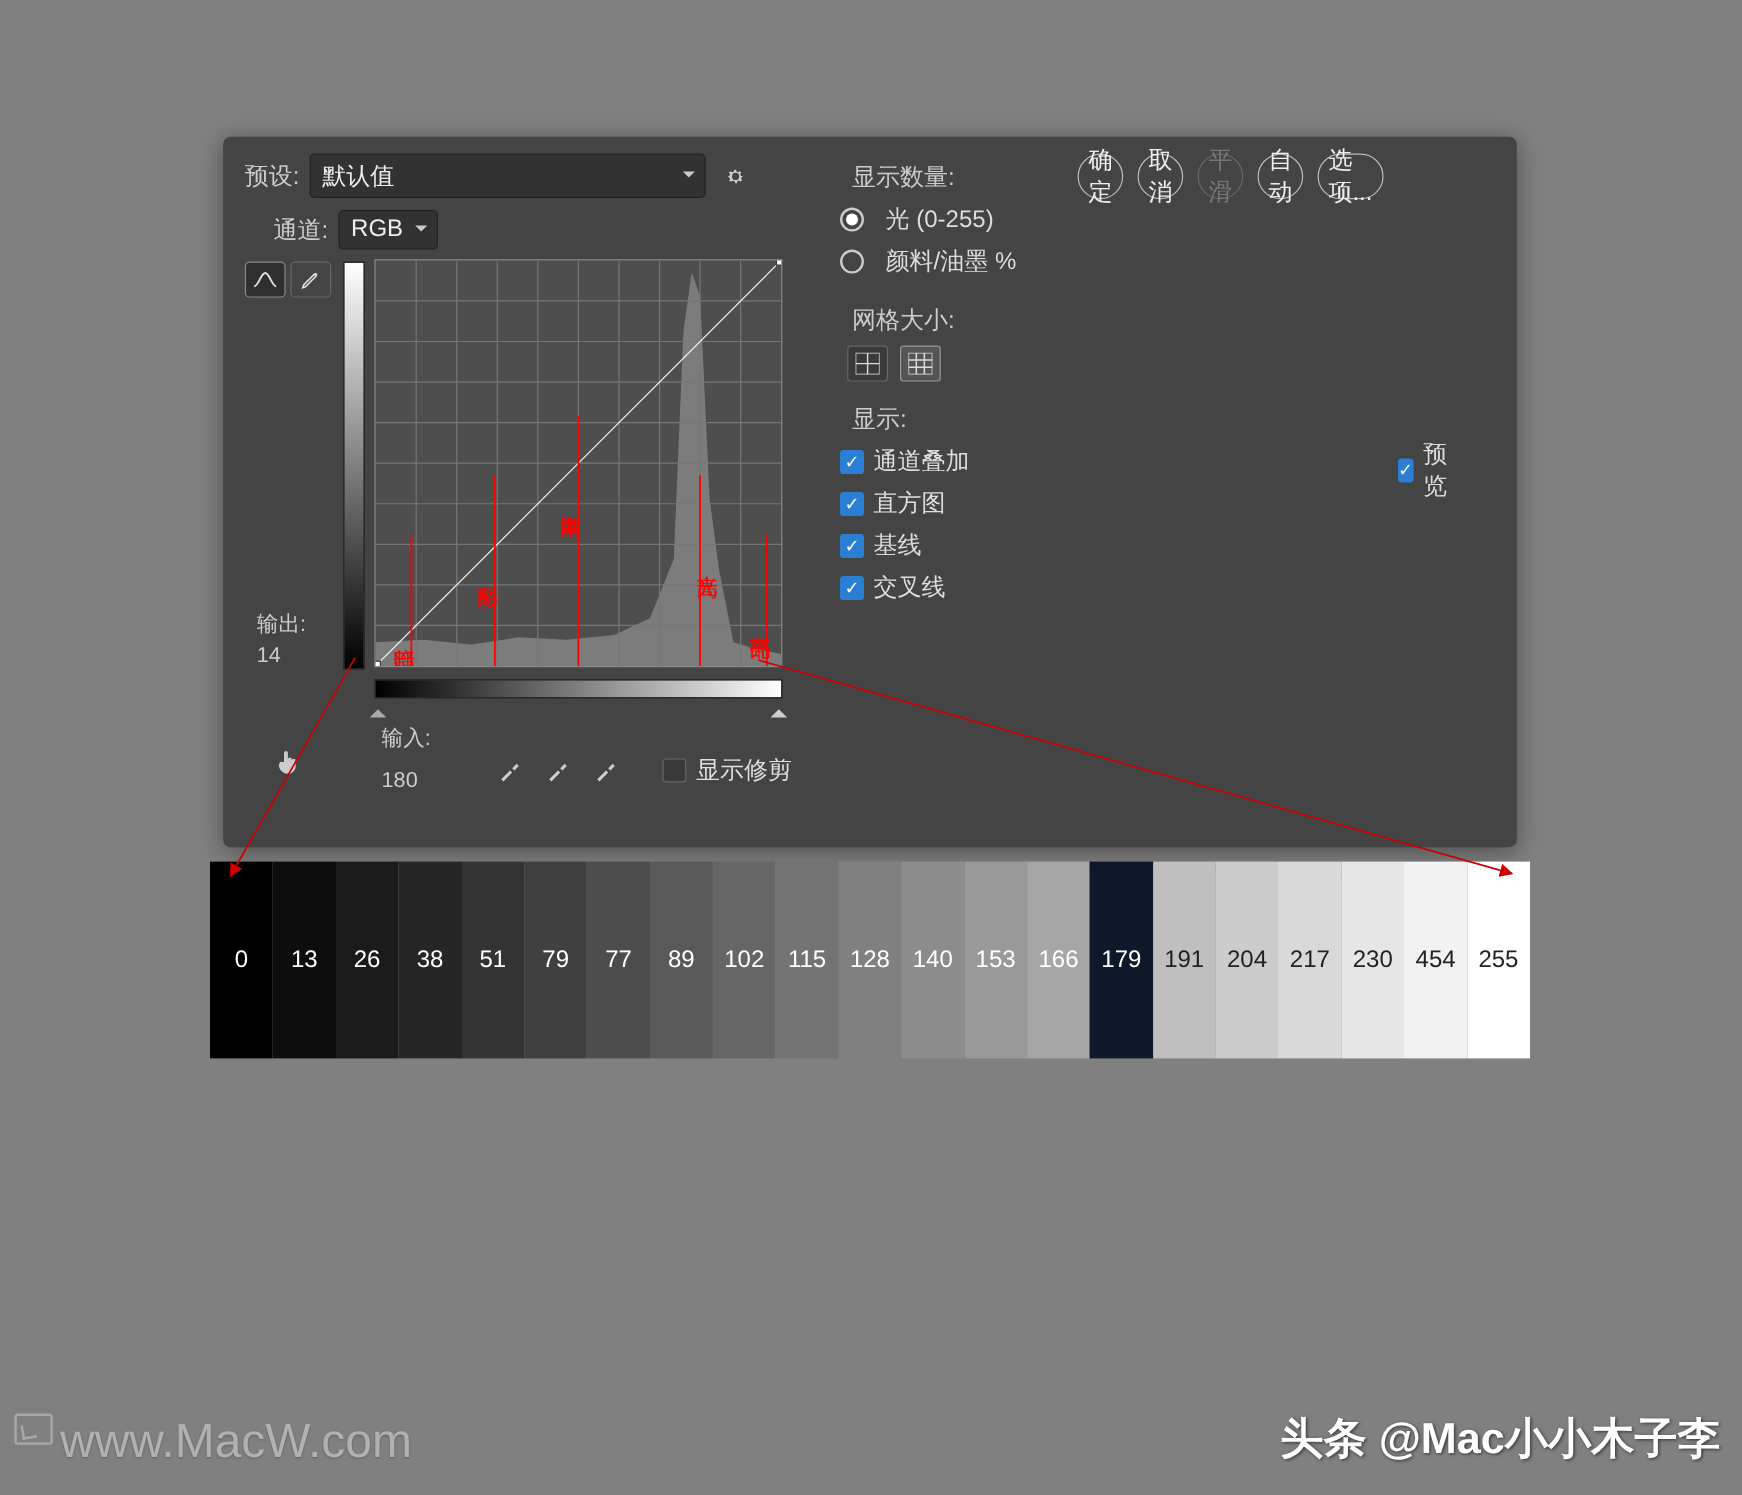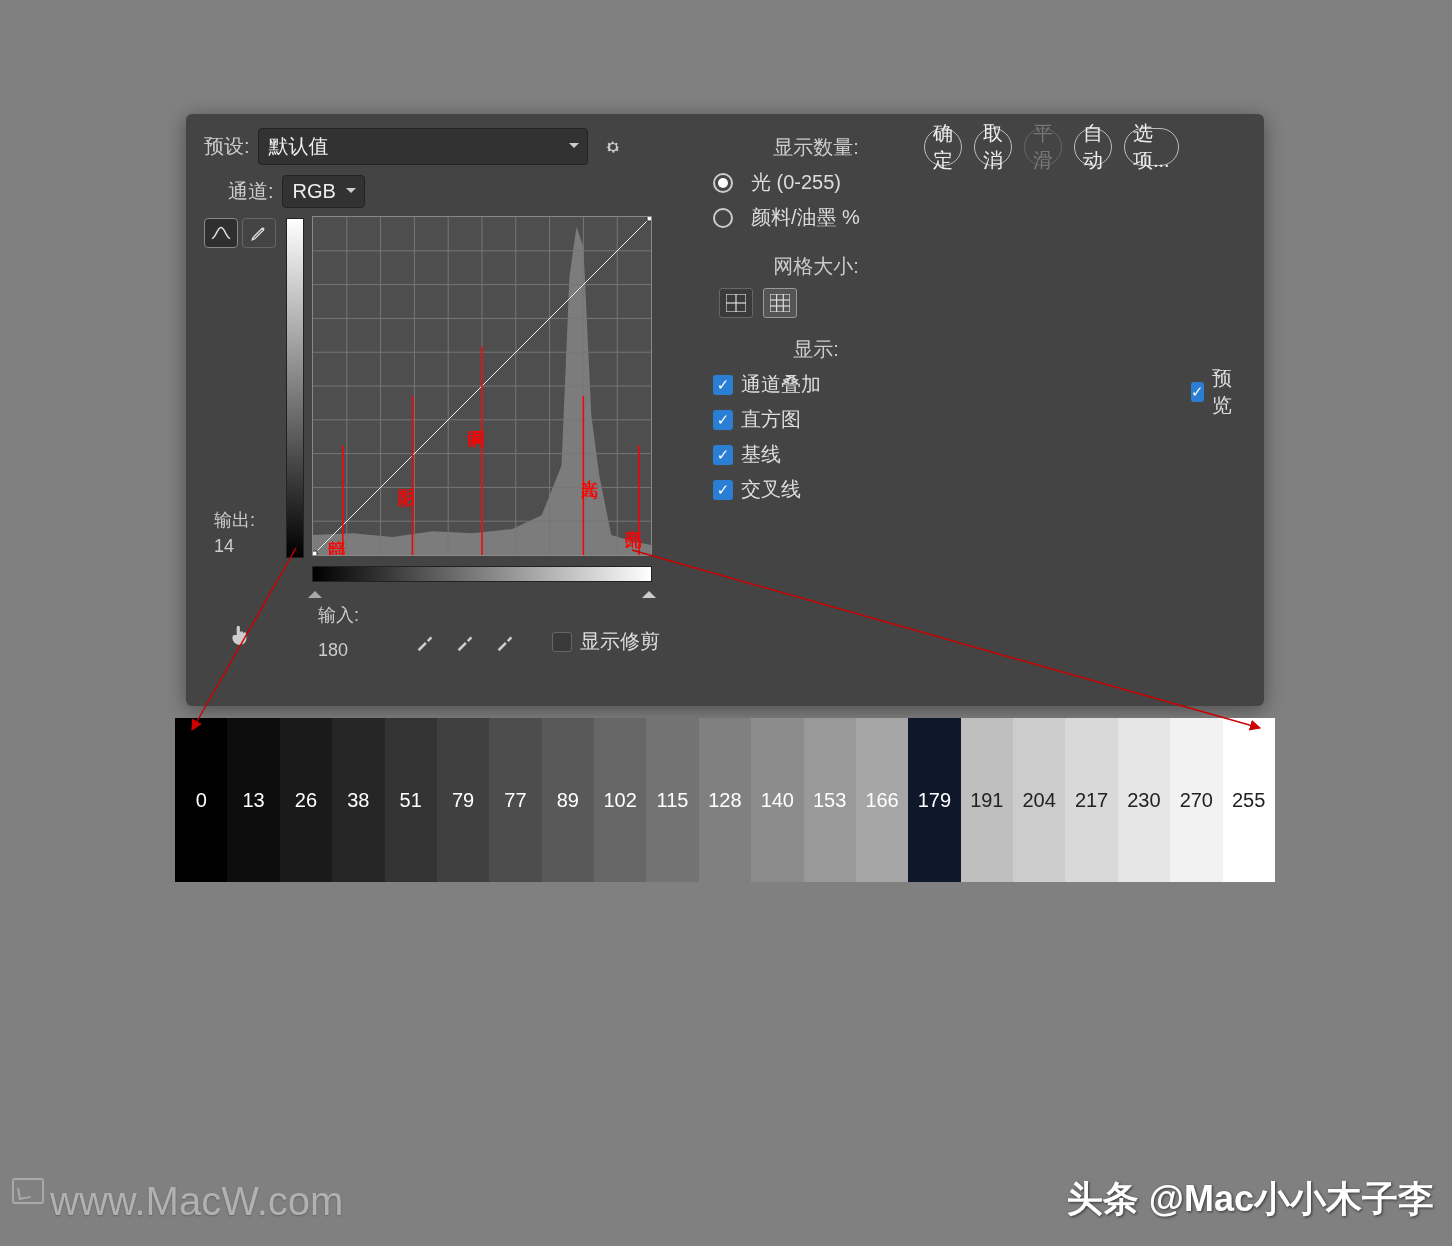--- a/index.html
+++ b/index.html
@@ -27,21 +27,21 @@
     border-radius: 6px 6px 0 0;
     text-align: center;
     line-height: 36px;
     color: #ddd;
     font-size: 22px;
     border-bottom: 1px solid #2a2a2a;
   }
   .body {
     display: flex;
     padding: 14px 0 14px 18px;
-    gap: 15px;
+    gap: 2px;
     height: calc(100% - 36px);
   }
   .col-left { flex: 0 0 490px; position: relative; }
   .col-mid  { flex: 0 0 200px; }
   .col-right{ flex: 0 0 130px; display:flex; gap:12px; }
 
   .row { display:flex; align-items:center; gap:8px; margin-bottom:10px; }
   .lbl { color:#ccc; font-size:20px; }
 
   .select {
@@ -112,21 +112,21 @@
     display:flex; align-items:center; justify-content:center; color:#fff; font-size:15px;
   }
   .chk.off{ background:#3a3a3a; border:1px solid #666; }
 
   .radio{
     width:20px; height:20px; border:2px solid #ccc; border-radius:50%;
     display:inline-flex; align-items:center; justify-content:center; margin-right:10px;
   }
   .radio.on::after{ content:""; width:10px; height:10px; background:#fff; border-radius:50%; }
 
-  .section-title{ color:#ccc; font-size:20px; margin:6px 0 4px 10px;text-align:center; }
+  .section-title{ color:#ccc; font-size:20px; margin:6px 0 4px 10px; }
 
   .grid-size-row{ display:flex; gap:10px; margin:8px 0 18px 6px; }
   .grid-size-btn{
     width:34px; height:30px; background:#3a3a3a; border:1px solid #666; border-radius:3px;
     display:flex; align-items:center; justify-content:center;
   }
   .grid-size-btn.active{ background:#555; border-color:#999; }
   .grid-size-btn svg{ stroke:#ddd; fill:none; stroke-width:1.2; }
 
   .btn{
@@ -382,21 +382,21 @@
     <div class="gcell" style="background: rgb(115, 115, 115);">115</div>
     <div class="gcell" style="background: rgb(128, 128, 128);">128</div>
     <div class="gcell" style="background: rgb(140, 140, 140);">140</div>
     <div class="gcell" style="background: rgb(153, 153, 153);">153</div>
     <div class="gcell" style="background: rgb(166, 166, 166);">166</div>
     <div class="gcell" style="background: #0f172a;">179</div>
     <div class="gcell dark-text" style="background: rgb(191, 191, 191);">191</div>
     <div class="gcell dark-text" style="background: rgb(204, 204, 204);">204</div>
     <div class="gcell dark-text" style="background: rgb(217, 217, 217);">217</div>
     <div class="gcell dark-text" style="background: rgb(230, 230, 230); text-align: right;">230</div>
-    <div class="gcell dark-text" style="background: rgb(242, 242, 242);">270</div>
+    <div class="gcell dark-text" style="background: rgb(242, 242, 242);">454</div>
     <div class="gcell dark-text" style="background: rgb(255, 255, 255);">255</div>
   </div>
 
 <svg class="arrow-svg">
   <defs>
     <marker id="ah" viewBox="0 0 10 10" refX="9" refY="5" markerWidth="8" markerHeight="8" orient="auto">
       <path d="M0 0 L10 5 L0 10 z" fill="#c00"></path>
     </marker>
   </defs>
   <line class="arrow-line" x1="296" y1="548" x2="192" y2="730" marker-end="url(#ah)"></line>

